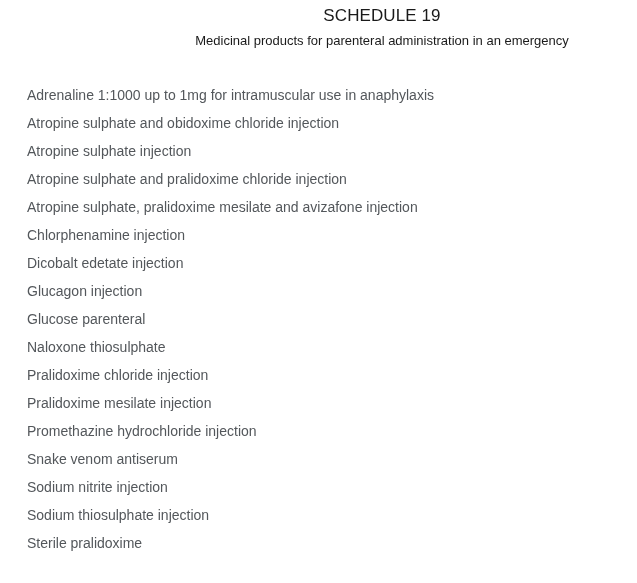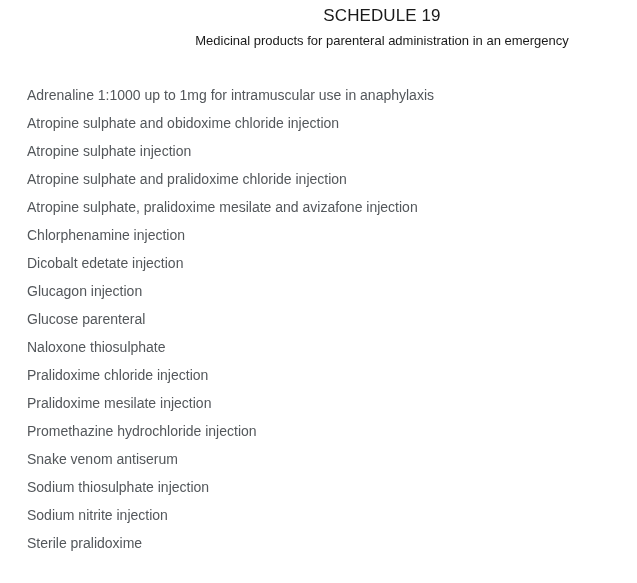--- a/index.html
+++ b/index.html
@@ -79,18 +79,18 @@
       <li>Atropine sulphate, pralidoxime mesilate and avizafone injection</li>
       <li>Chlorphenamine injection</li>
       <li>Dicobalt edetate injection</li>
       <li>Glucagon injection</li>
       <li>Glucose parenteral</li>
       <li>Naloxone thiosulphate</li>
       <li>Pralidoxime chloride injection</li>
       <li>Pralidoxime mesilate injection</li>
       <li>Promethazine hydrochloride injection</li>
       <li>Snake venom antiserum</li>
+      <li>Sodium nitrite injection</li>
       <li>Sodium thiosulphate injection</li>
-      <li>Sodium nitrite injection</li>
       <li>Sterile pralidoxime</li>
     </ul>
 
 </div>
 
 </body></html>

